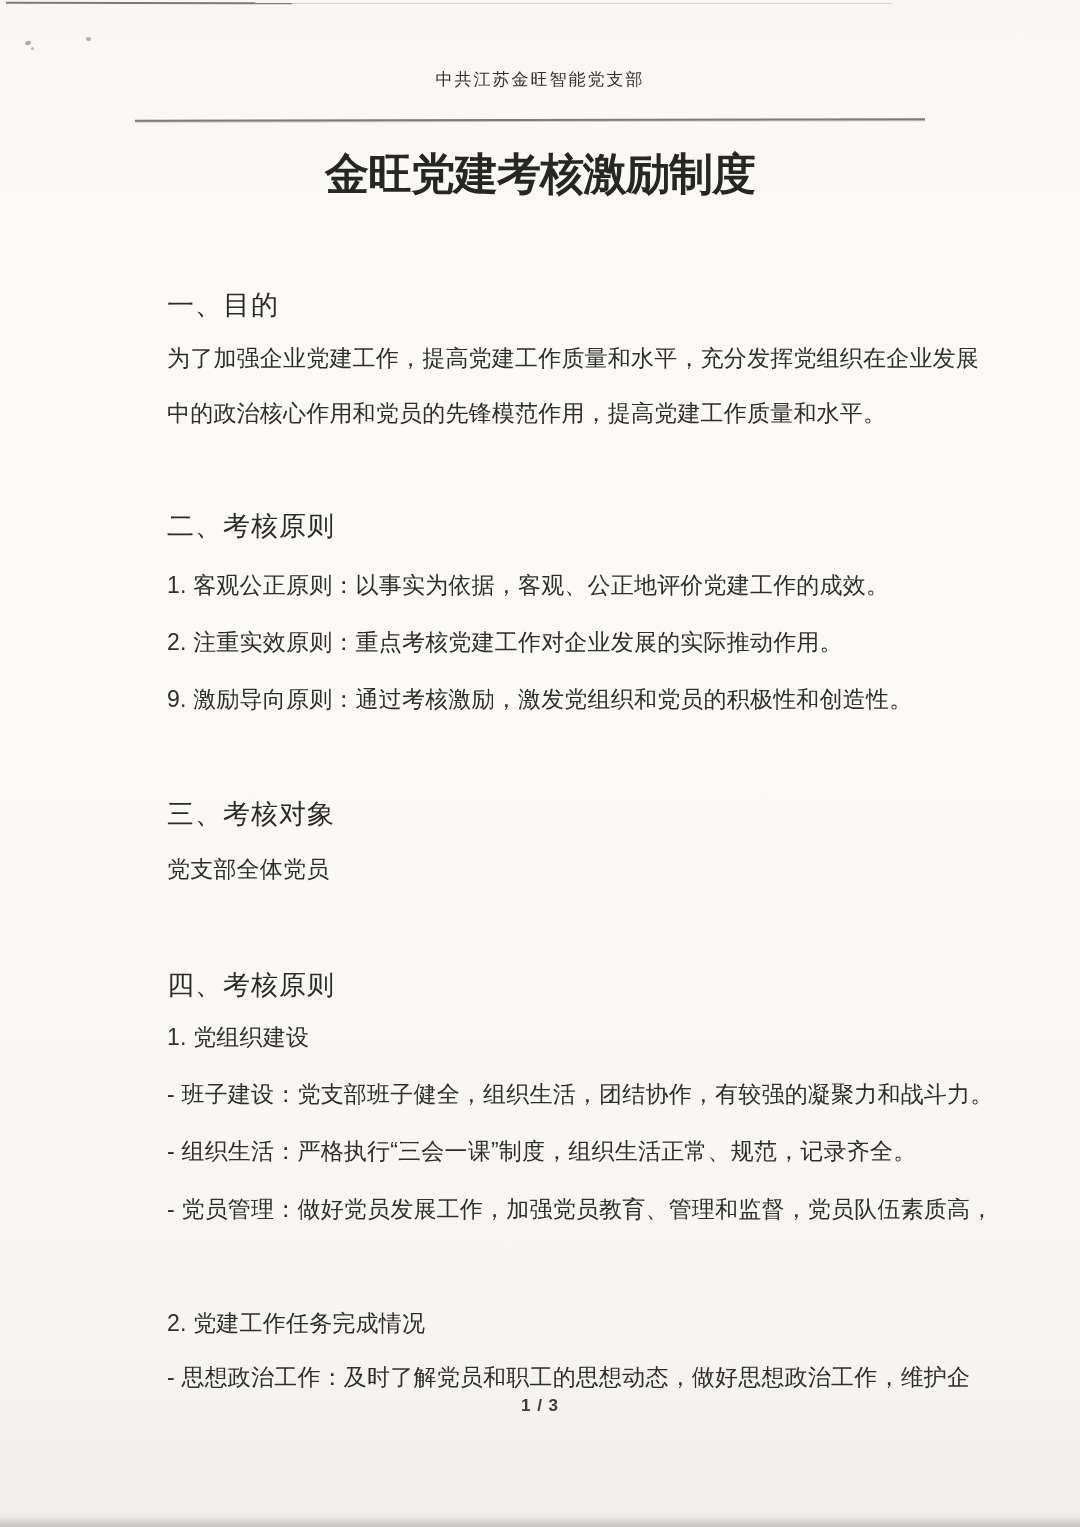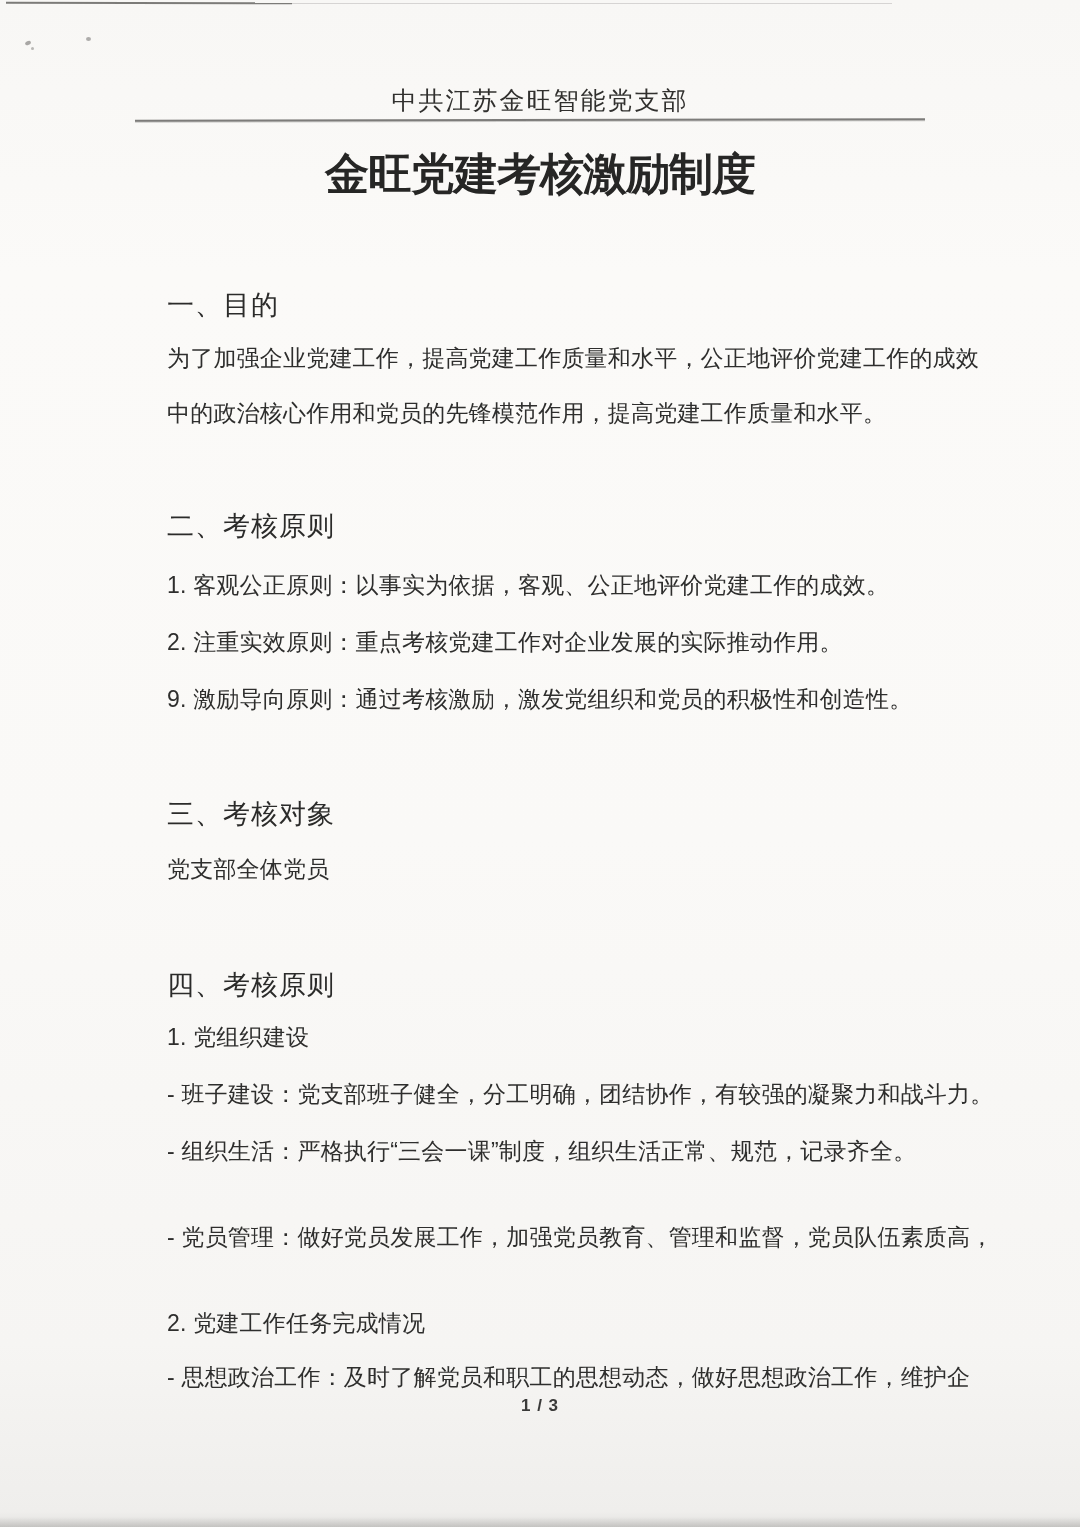--- a/index.html
+++ b/index.html
@@ -14,23 +14,23 @@
     margin: 0 auto;
     overflow: hidden;
     background: linear-gradient(180deg, #f8f7f5 0%, #fbfaf8 18%, #faf9f7 55%, #f6f5f3 88%, #efeeec 99%, #e2e1df 100%);
     font-family: "Liberation Sans", "DejaVu Sans", sans-serif;
     color: #2d2d2d;
   }
   .abs { position: absolute; white-space: nowrap; }
   .centered { left: 0; width: 100%; text-align: center; }
 
   .org-header {
-    top: 84px;
+    top: 68px;
     font-family: Liberation Serif, serif;
-    font-size: 25px;
+    font-size: 17px;
     letter-spacing: 2px;
     color: #31302e;
   }
   .divider {
     top: 119px;
     left: 135px;
     width: 790px;
     height: 2px;
     background: #7d7c7a;
     transform: rotate(-0.12deg);
@@ -106,36 +106,36 @@
   <div class="abs scan-speck speck-a"></div>
   <div class="abs scan-speck speck-a2"></div>
   <div class="abs scan-speck speck-b"></div>
 
   <div class="abs centered org-header">中共江苏金旺智能党支部</div>
   <div class="abs divider"></div>
 
   <div class="abs centered doc-title">金旺党建考核激励制度</div>
 
   <div class="abs section-heading" style="top:287px">一、目的</div>
-  <div class="abs body-line" style="top:343px">为了加强企业党建工作，提高党建工作质量和水平，公正地评价党建工作的成效</div>
+  <div class="abs body-line" style="top:343px">为了加强企业党建工作，提高党建工作质量和水平，充分发挥党组织在企业发展</div>
   <div class="abs body-line" style="top:398px">中的政治核心作用和党员的先锋模范作用，提高党建工作质量和水平。</div>
 
   <div class="abs section-heading" style="top:508px">二、考核原则</div>
   <div class="abs body-line" style="top:570px">1. 客观公正原则：以事实为依据，客观、公正地评价党建工作的成效。</div>
   <div class="abs body-line" style="top:627px">2. 注重实效原则：重点考核党建工作对企业发展的实际推动作用。</div>
   <div class="abs body-line" style="top:684px">9. 激励导向原则：通过考核激励，激发党组织和党员的积极性和创造性。</div>
 
   <div class="abs section-heading" style="top:796px">三、考核对象</div>
   <div class="abs body-line" style="top:854px">党支部全体党员</div>
 
   <div class="abs section-heading" style="top:967px">四、考核原则</div>
   <div class="abs body-line" style="top:1022px">1. 党组织建设</div>
-  <div class="abs body-line" style="top:1079px">- 班子建设：党支部班子健全，分工明确，团结协作，有较强的凝聚力和战斗力。</div>
+  <div class="abs body-line" style="top:1079px">- 班子建设：党支部班子健全，组织生活，团结协作，有较强的凝聚力和战斗力。</div>
   <div class="abs body-line" style="top:1136px">- 组织生活：严格执行“三会一课”制度，组织生活正常、规范，记录齐全。</div>
-  <div class="abs body-line" style="top:1222px">- 党员管理：做好党员发展工作，加强党员教育、管理和监督，党员队伍素质高，</div>
+  <div class="abs body-line" style="top:1194px">- 党员管理：做好党员发展工作，加强党员教育、管理和监督，党员队伍素质高，</div>
   <div class="abs body-line" style="top:1308px">2. 党建工作任务完成情况</div>
   <div class="abs body-line" style="top:1362px">- 思想政治工作：及时了解党员和职工的思想动态，做好思想政治工作，维护企</div>
 
   <div class="abs centered page-number">1 / 3</div>
 
   <div class="abs bottom-shade"></div>
 
 </div>
 
 </body></html>

